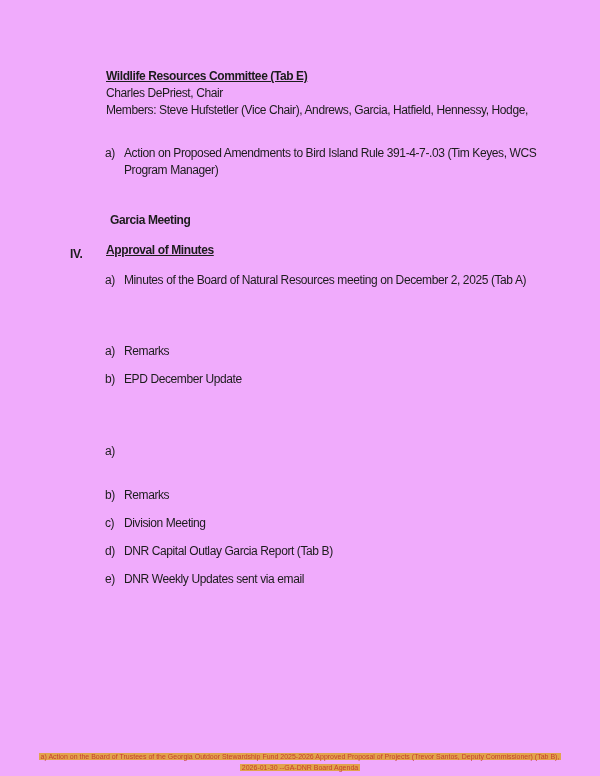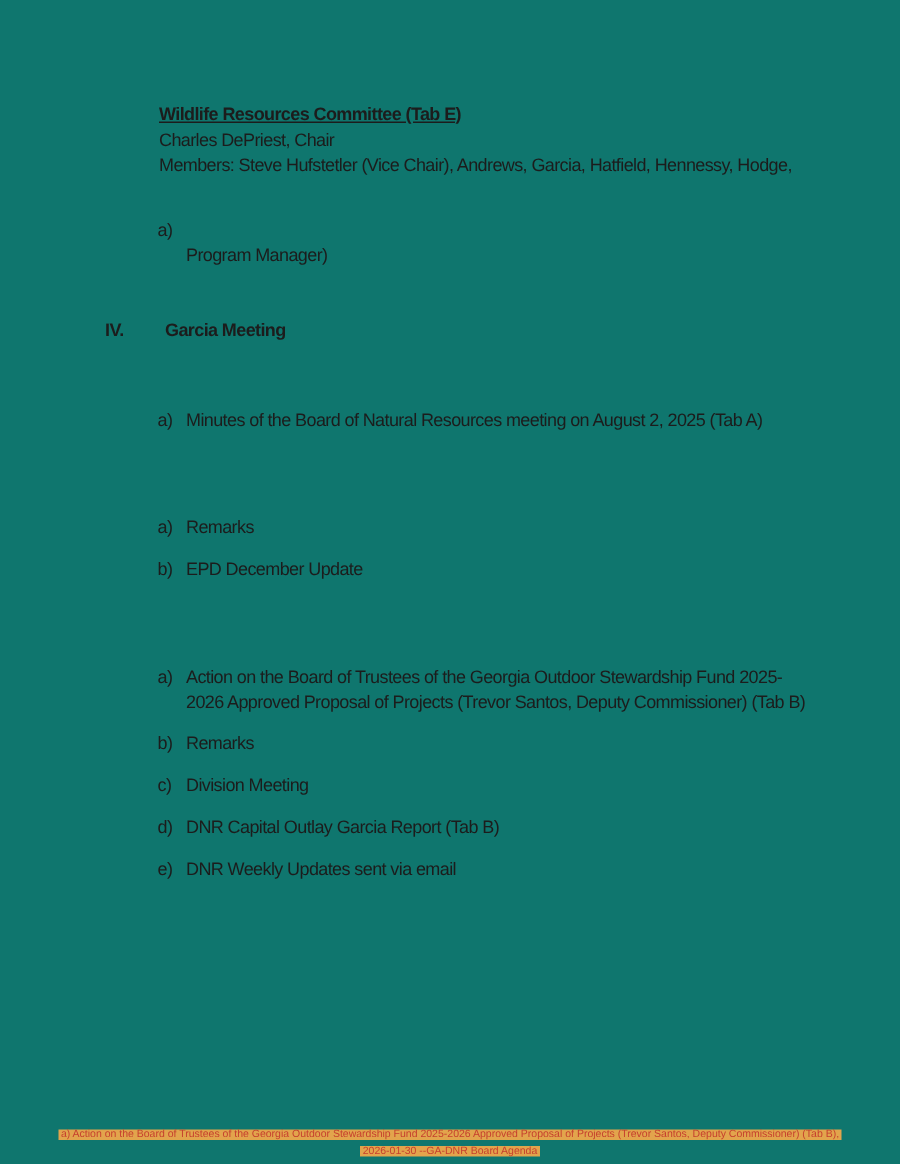--- a/index.html
+++ b/index.html
@@ -1,33 +1,33 @@
 <!DOCTYPE html>
 <html><head>
 <meta charset="utf-8">
 <style>
   html,body{margin:0;padding:0;background:#ffffff;}
   .page{
     position:relative;
     width:600px;height:776px;
-    background:#0f766e;
+    background:#f0abfc;
     font-family:"Liberation Sans",sans-serif;
     font-size:12px;
     letter-spacing:-0.4px;
     line-height:17px;
     color:#1c1c1c;
     overflow:hidden;
   }
   .abs{position:absolute;left:106px;right:60px;}
   .heading{font-weight:bold;text-decoration:underline;}
   .item{position:absolute;left:105px;right:60px;display:flex;}
   .item .lbl{flex:none;width:19px;}
   .item .txt{flex:1;}
   .numeral-row{position:absolute;left:70px;display:flex;font-weight:bold;}
-  .numeral-row .num{flex:none;width:40px;}
+  .numeral-row .num{flex:none;width:40px;margin-top:34px;}
   .annotation{
     position:absolute;left:0;right:0;top:751px;
     text-align:center;
     font-size:7px;
     letter-spacing:0;
     line-height:11px;
   }
   .annotation .hl{
     display:inline;
     padding:0 2px;
@@ -41,53 +41,53 @@
   <div class="abs heading" style="top:68px">Wildlife Resources Committee (Tab E)</div>
 
   <div class="abs" style="top:102px">Members: Steve Hufstetler (Vice Chair), Andrews, Garcia, Hatfield, Hennessy, Hodge,</div>
 
   <div class="abs" style="top:85px">Charles DePriest, Chair</div>
 
 
   <div class="item" style="top:145px">
     <span class="lbl">a)</span>
     <span class="txt">
-      <br>
+      <span>Action on Proposed Amendments to Bird Island Rule 391-4-7-.03 (Tim Keyes, WCS</span><br>
       <span>Program Manager)</span>
     </span>
   </div>
 
   <div class="numeral-row" style="top:212px">
     <span class="num">IV.</span>
     <span>Garcia Meeting</span>
   </div>
 
+  <div class="abs heading" style="top:242px">Approval of Minutes</div>
 
   <div class="item" style="top:272px">
     <span class="lbl">a)</span>
-    <span class="txt">Minutes of the Board of Natural Resources meeting on August 2, 2025 (Tab A)</span>
+    <span class="txt">Minutes of the Board of Natural Resources meeting on December 2, 2025 (Tab A)</span>
   </div>
 
 
   <div class="item" style="top:343px">
     <span class="lbl">a)</span>
     <span class="txt">Remarks</span>
   </div>
 
   <div class="item" style="top:371px">
     <span class="lbl">b)</span>
     <span class="txt">EPD December Update</span>
   </div>
 
 
   <div class="item" style="top:443px">
     <span class="lbl">a)</span>
     <span class="txt">
-      <span>Action on the Board of Trustees of the Georgia Outdoor Stewardship Fund 2025-</span><br>
-      <span>2026 Approved Proposal of Projects (Trevor Santos, Deputy Commissioner) (Tab B)</span>
+      <br>
     </span>
   </div>
 
   <div class="item" style="top:487px">
     <span class="lbl">b)</span>
     <span class="txt">Remarks</span>
   </div>
 
   <div class="item" style="top:515px">
     <span class="lbl">c)</span>

